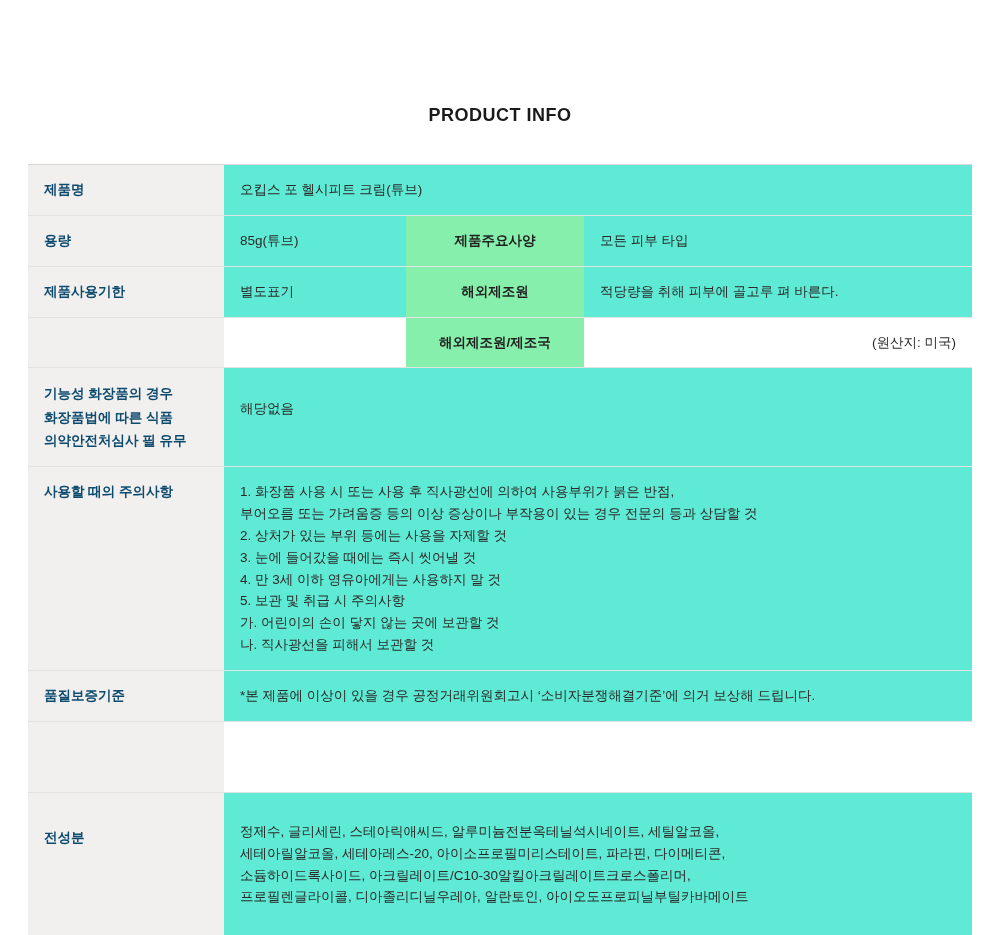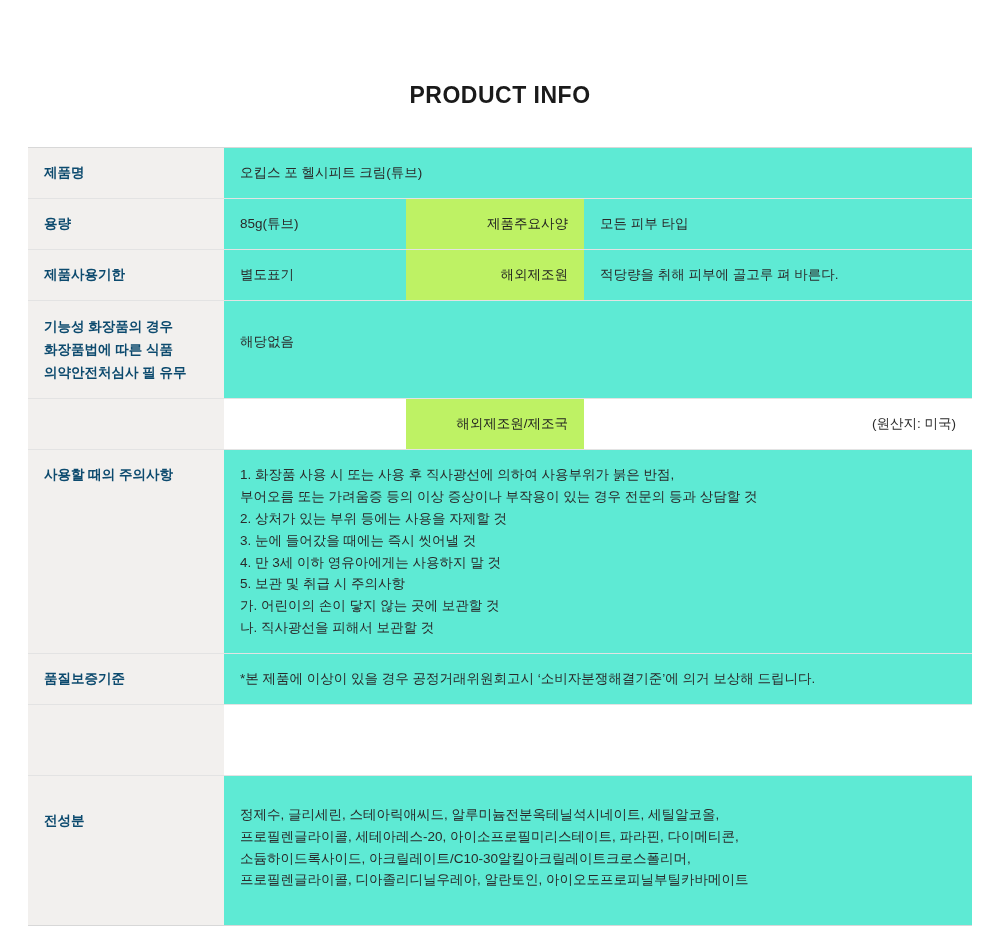--- a/index.html
+++ b/index.html
@@ -15,25 +15,25 @@
     -webkit-font-smoothing: antialiased;
   }
   .page {
     position: relative;
     width: 1000px;
     height: 935px;
     box-sizing: border-box;
   }
   .title {
     text-align: center;
-    font-size: 23px;
+    font-size: 18px;
     font-weight: bold;
     letter-spacing: 0.5px;
     color: #1a1a1a;
-    padding-top: 82px;
+    padding-top: 105px;
     padding-bottom: 0;
   }
   .table-wrap {
     margin: 38px 28px 0 28px;
     border-top: 1px solid #d8d8d8;
     border-bottom: 1px solid #d8d8d8;
   }
   table.info {
     width: 944px;
     border-collapse: collapse;
@@ -46,24 +46,24 @@
     padding: 14px 16px;
     line-height: 1.62;
   }
   td.label {
     background: #f2f0ee;
     font-weight: bold;
     color: #0c4a6e;
     width: 196px;
   }
   td.label-mid {
-    background: #bef264;
-    font-weight: normal;
+    background: #86efac;
+    font-weight: bold;
     color: #1f1f1f;
-    text-align: right;
+    text-align: center;
     width: 178px;
   }
   td.value {
     background: #5eead4;
     color: #2a2a2a;
   }
   td.value-right {
     background: #ffffff;
     color: #2a2a2a;
     text-align: right;
@@ -118,35 +118,35 @@
         </tr>
 
         <tr>
           <td class="label">제품사용기한</td>
           <td class="value">별도표기</td>
           <td class="label-mid">해외제조원</td>
           <td class="value nowrap-pad">적당량을 취해 피부에 골고루 펴 바른다.</td>
         </tr>
 
         <tr>
+          <td class="empty"></td>
+          <td class="empty-white"></td>
+          <td class="label-mid">해외제조원/제조국</td>
+          <td class="value-right">(원산지: 미국)</td>
+        </tr>
+
+        <tr>
           <td class="label cell-tall">
             <div class="label-stack">
               <div>기능성 화장품의 경우</div>
               <div>화장품법에 따른 식품</div>
               <div>의약안전처심사 필 유무</div>
             </div>
           </td>
           <td class="value cell-tall" colspan="3" style="padding-top:30px;">해당없음</td>
-        </tr>
-
-        <tr>
-          <td class="empty"></td>
-          <td class="empty-white"></td>
-          <td class="label-mid">해외제조원/제조국</td>
-          <td class="value-right">(원산지: 미국)</td>
         </tr>
 
         <tr>
           <td class="label cell-tall">사용할 때의 주의사항</td>
           <td class="value cell-tall" colspan="3">
             <div class="lines">
               <div>1. 화장품 사용 시 또는 사용 후 직사광선에 의하여 사용부위가 붉은 반점,</div>
               <div>부어오름 또는 가려움증 등의 이상 증상이나 부작용이 있는 경우 전문의 등과 상담할 것</div>
               <div>2. 상처가 있는 부위 등에는 사용을 자제할 것</div>
               <div>3. 눈에 들어갔을 때에는 즉시 씻어낼 것</div>
@@ -166,21 +166,21 @@
         <tr>
           <td class="empty" style="height:42px;"></td>
           <td class="empty-white" colspan="3"></td>
         </tr>
 
         <tr>
           <td class="label cell-tall" style="border-bottom:none; padding-top:34px;">전성분</td>
           <td class="value cell-tall" colspan="3" style="border-bottom:none; padding-top:28px; padding-bottom:34px;">
             <div class="lines">
               <div>정제수, 글리세린, 스테아릭애씨드, 알루미늄전분옥테닐석시네이트, 세틸알코올,</div>
-              <div>프로필렌글라이콜, 세테아레스-20, 아이소프로필미리스테이트, 파라핀, 다이메티콘,</div>
+              <div>세테아릴알코올, 세테아레스-20, 아이소프로필미리스테이트, 파라핀, 다이메티콘,</div>
               <div>소듐하이드록사이드, 아크릴레이트/C10-30알킬아크릴레이트크로스폴리머,</div>
               <div>프로필렌글라이콜, 디아졸리디닐우레아, 알란토인, 아이오도프로피닐부틸카바메이트</div>
             </div>
           </td>
         </tr>
 
       </tbody>
     </table>
   </div>
 

